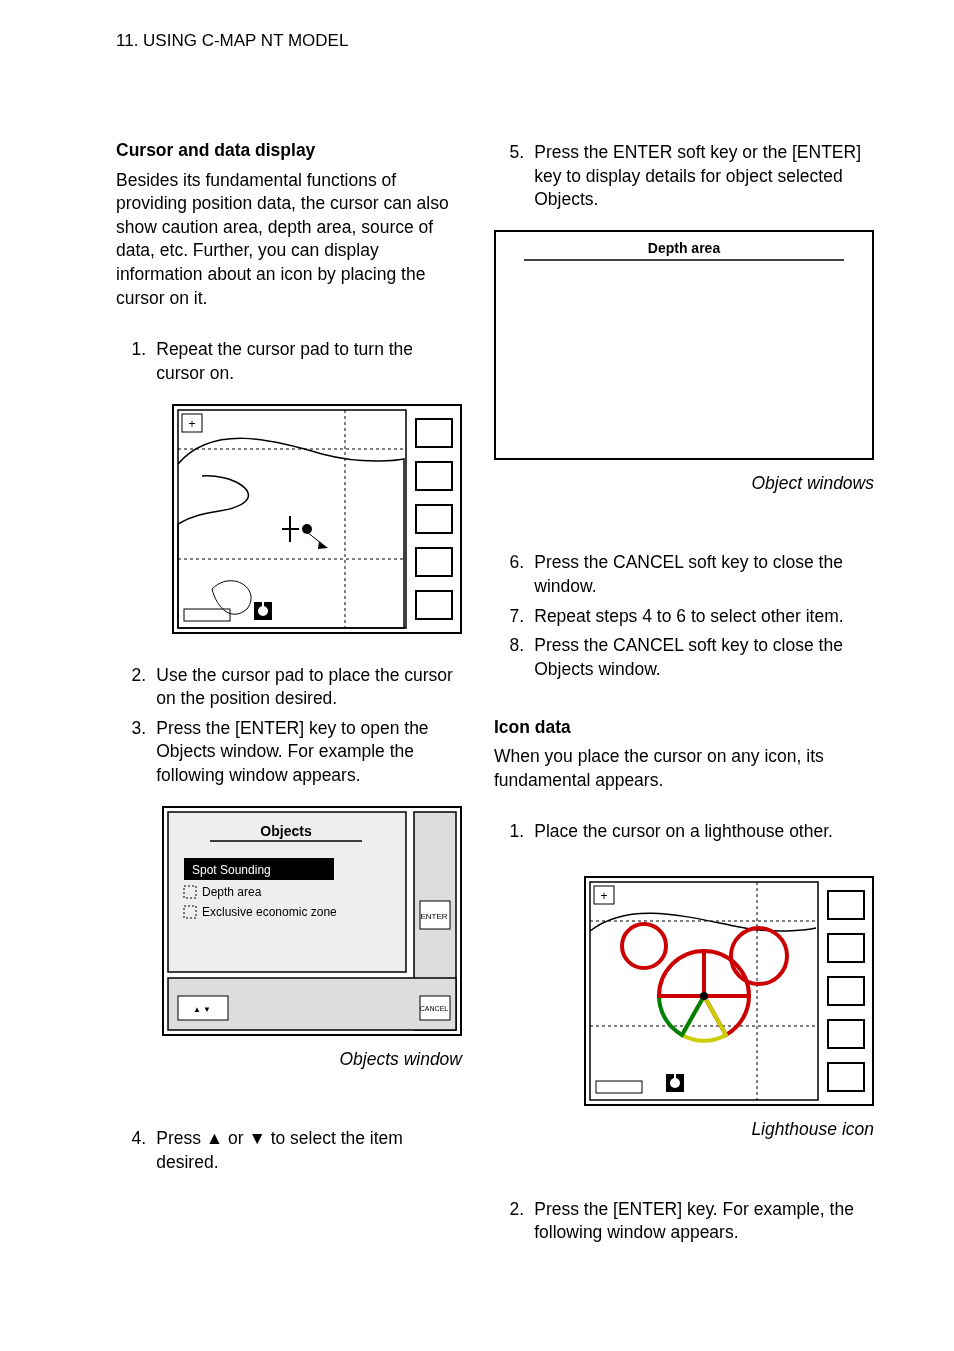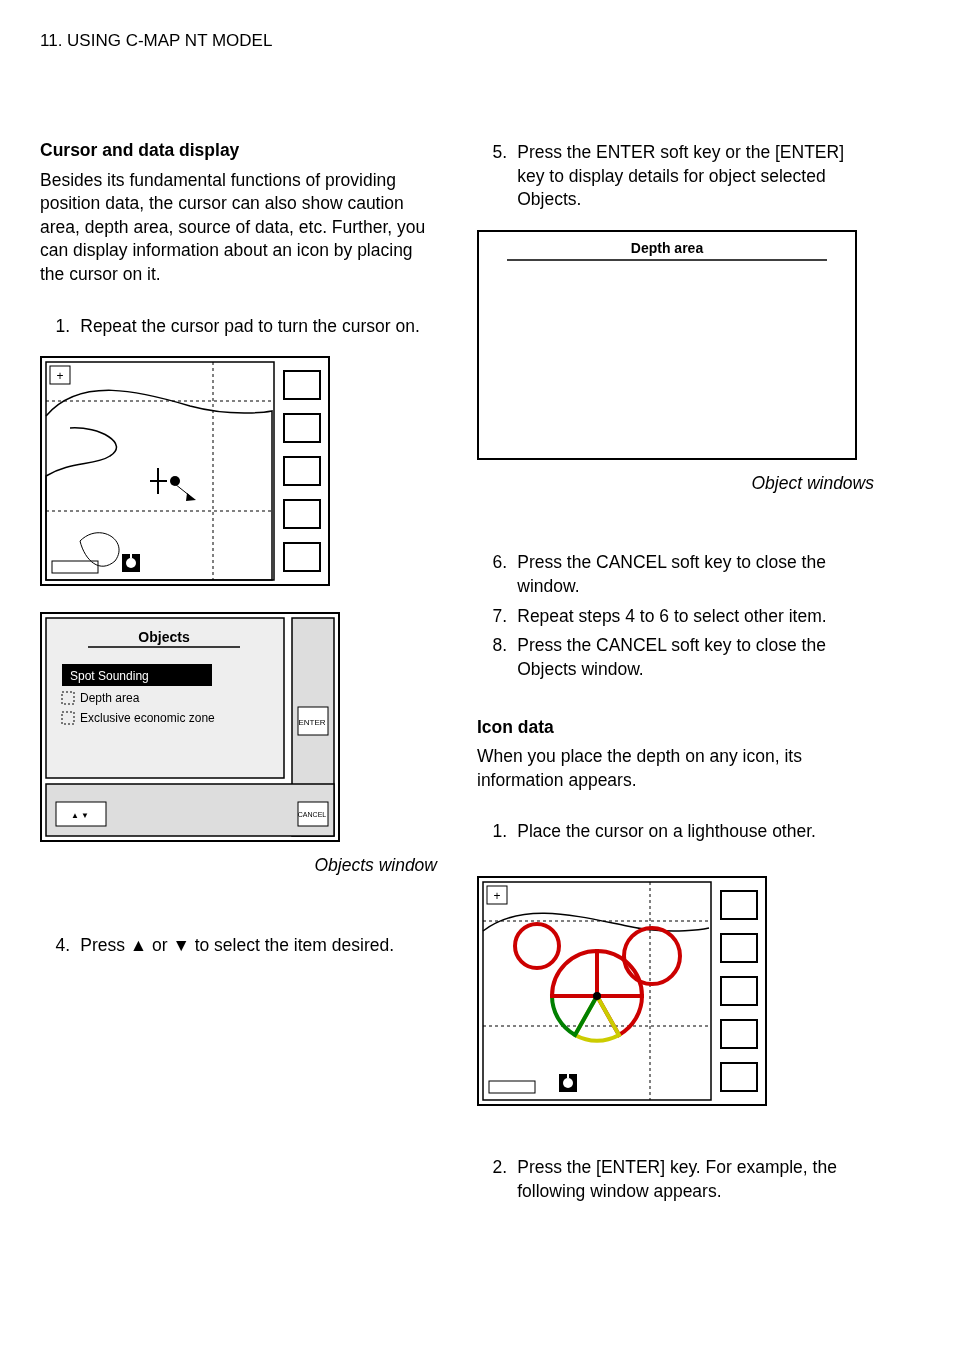--- a/index.html
+++ b/index.html
@@ -8,30 +8,30 @@
     background: #fff;
     color: #000;
     font-family: Arial, Helvetica, sans-serif;
     font-size: 17.5px;
     line-height: 1.35;
   }
   .page {
     width: 954px;
     min-height: 1351px;
     box-sizing: border-box;
-    padding: 30px 80px 40px 40px;
+    padding: 30px 80px 40px 116px;
   }
   .section-header {
     margin-bottom: 80px;
     font-size: 17px;
   }
   .columns {
     display: grid;
     grid-template-columns: 1fr 1fr;
-    column-gap: 40px;
+    column-gap: 32px;
     margin-top: 40px;
   }
   .col-left, .col-right {
     display: flex;
     flex-direction: column;
   }
   .h-sub {
     font-weight: bold;
     margin: 6px 0 6px 0;
   }
@@ -46,21 +46,21 @@
     margin-bottom: 6px;
   }
   ol > li::marker { font-variant-numeric: tabular-nums; }
   .caption {
     font-style: italic;
     text-align: right;
     margin: 4px 0 14px 0;
   }
   .fig-wrap {
     display: flex;
-    justify-content: flex-start;
+    justify-content: flex-end;
     margin: 4px 0 8px 0;
   }
   svg { display: block; }
   .gap-s { height: 14px; }
   .gap-m { height: 34px; }
 </style>
 </head>
 <body>
 
 <div class="page">
@@ -112,20 +112,24 @@
           <rect x="244" y="15" width="36" height="28" fill="none" stroke="#000" stroke-width="2"></rect>
           <rect x="244" y="58" width="36" height="28" fill="none" stroke="#000" stroke-width="2"></rect>
           <rect x="244" y="101" width="36" height="28" fill="none" stroke="#000" stroke-width="2"></rect>
           <rect x="244" y="144" width="36" height="28" fill="none" stroke="#000" stroke-width="2"></rect>
           <rect x="244" y="187" width="36" height="28" fill="none" stroke="#000" stroke-width="2"></rect>
         </svg>
       </div>
 
       <div class="gap-s"></div>
 
+      <ol start="2">
+        <li>Use the cursor pad to place the cursor on the position desired.</li>
+        <li>Press the [ENTER] key to open the Objects window. For example the following window appears.</li>
+      </ol>
 
       <div class="fig-wrap">
         <svg width="300" height="230" viewBox="0 0 300 230">
           <rect x="1" y="1" width="298" height="228" fill="none" stroke="#000" stroke-width="2"></rect>
           <rect x="6" y="6" width="238" height="160" fill="#eee" stroke="#000" stroke-width="1.5"></rect>
           <rect x="252" y="6" width="42" height="218" fill="#ddd" stroke="#000" stroke-width="1.5"></rect>
           <text x="124" y="30" text-anchor="middle" font-size="14" font-weight="bold">Objects</text>
           <line x1="48" y1="35" x2="200" y2="35" stroke="#000" stroke-width="1.5"></line>
 
           <rect x="22" y="52" width="150" height="22" fill="#000"></rect>
@@ -175,21 +179,21 @@
       <ol start="6">
         <li>Press the CANCEL soft key to close the window.</li>
         <li>Repeat steps 4 to 6 to select other item.</li>
         <li>Press the CANCEL soft key to close the Objects window.</li>
       </ol>
 
       <div class="gap-s"></div>
 
       <div class="h-sub">Icon data</div>
 
-      <p>When you place the depth on any icon, its information appears.</p>
+      <p>When you place the cursor on any icon, its fundamental appears.</p>
 
       <div class="gap-s"></div>
 
       <ol start="1">
         <li>Place the cursor on a lighthouse other.</li>
       </ol>
 
       <div class="gap-s"></div>
 
       <div class="fig-wrap">
@@ -225,20 +229,21 @@
           <circle cx="91" cy="207" r="5" fill="#fff"></circle>
           <line x1="91" y1="202" x2="91" y2="198" stroke="#fff" stroke-width="2"></line>
 
           <rect x="244" y="15" width="36" height="28" fill="none" stroke="#000" stroke-width="2"></rect>
           <rect x="244" y="58" width="36" height="28" fill="none" stroke="#000" stroke-width="2"></rect>
           <rect x="244" y="101" width="36" height="28" fill="none" stroke="#000" stroke-width="2"></rect>
           <rect x="244" y="144" width="36" height="28" fill="none" stroke="#000" stroke-width="2"></rect>
           <rect x="244" y="187" width="36" height="28" fill="none" stroke="#000" stroke-width="2"></rect>
         </svg>
       </div>
+      <div class="caption">Lighthouse icon</div>
 
       <div class="gap-m"></div>
 
       <ol start="2">
         <li>Press the [ENTER] key. For example, the following window appears.</li>
       </ol>
     </div>
 
   </div>
 </div>

